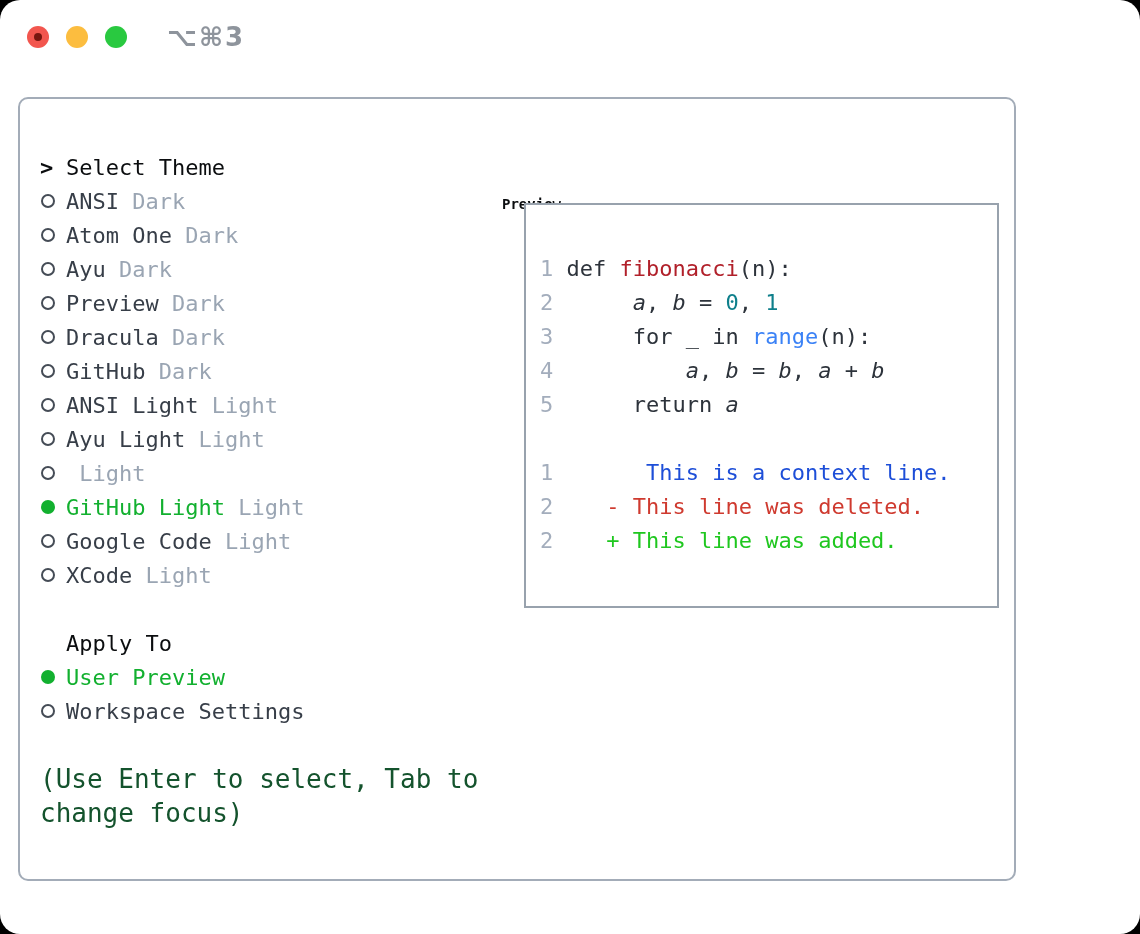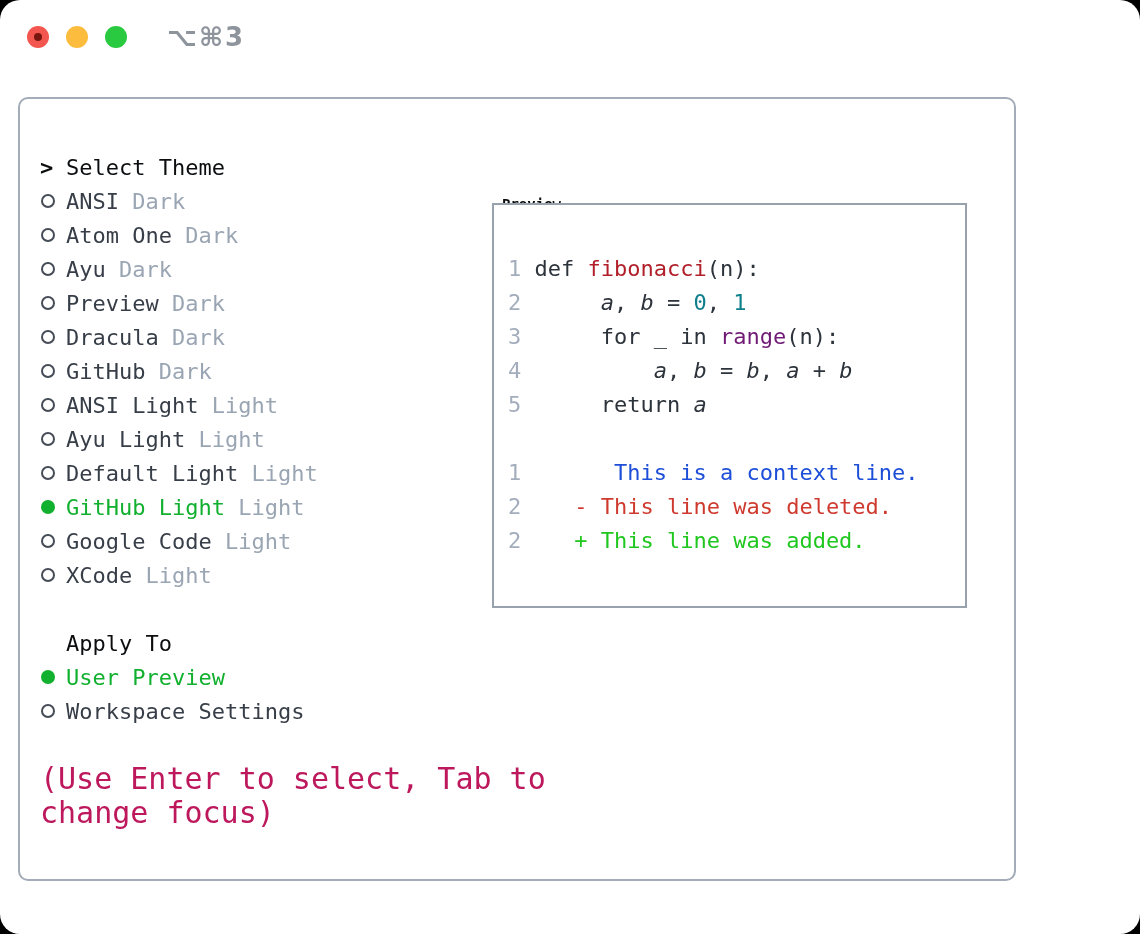--- a/index.html
+++ b/index.html
@@ -26,31 +26,31 @@
   .left-col{position:absolute;left:20px;top:51px;width:430px;}
   .row{display:flex;align-items:center;height:34px;font-size:22px;color:#373e48;white-space:pre;}
   .row .pfx{flex:0 0 26px;width:26px;font-weight:bold;color:#0b0d0f;}
   .bullet{flex:0 0 14px;width:14px;height:14px;margin:0 11px 0 1px;border-radius:50%;box-sizing:border-box;}
   .bullet.unsel{border:2px solid #454c56;background:transparent;}
   .bullet.sel{background:#12b02f;}
   .row.hdr .label{font-weight:normal;color:#0b0d0f;}
   .row .suffix{color:#9aa5b3;}
   .row.sel .label{color:#12b02f;}
   .spacer{height:34px;}
-  .hint-row{height:34px;line-height:34px;font-size:30px;color:#be185d;white-space:pre;}
+  .hint-row{height:34px;line-height:34px;font-size:26px;color:#14532d;white-space:pre;}
   
   .preview-title{position:absolute;left:482px;top:52px;height:34px;line-height:34px;font-size:14px;font-weight:bold;color:#0b0d0f;margin-top:36px;}
-  .pv-box{position:absolute;left:472px;top:104px;width:475px;height:405px;border:2px solid #98a2ad;box-sizing:border-box;background:#fff;}
+  .pv-box{position:absolute;left:504px;top:104px;width:475px;height:405px;border:2px solid #98a2ad;box-sizing:border-box;background:#fff;}
   .pv-code{position:absolute;left:14px;top:47px;}
   .cl{height:34px;line-height:34px;font-size:22px;white-space:pre;}
   .ln{display:inline-block;width:2ch;color:#a3adbc;}
   .tk-p{color:#2d333b;}
   .tk-fn{color:#b1202a;}
   .tk-n{color:#0e7f8b;}
-  .tk-b{color:#701a75;}
+  .tk-b{color:#3b82f6;}
   .tk-v{color:#2d333b;font-style:italic;}
   .tk-ctx{color:#1d4ed8;}
   .tk-del{color:#cf3a2f;margin-top:14px;}
   .tk-add{color:#1fc71f;}
 </style>
 </head>
 <body>
 
 <div class="card">
 
@@ -69,21 +69,21 @@
       </div>
       <div id="theme-rows">
           <div class="row"><span class="bullet unsel"></span><span class="label">ANSI</span><span class="suffix"> Dark</span></div>
           <div class="row"><span class="bullet unsel"></span><span class="label">Atom One</span><span class="suffix"> Dark</span></div>
           <div class="row"><span class="bullet unsel"></span><span class="label">Ayu</span><span class="suffix"> Dark</span></div>
           <div class="row"><span class="bullet unsel"></span><span class="label">Preview</span><span class="suffix"> Dark</span></div>
           <div class="row"><span class="bullet unsel"></span><span class="label">Dracula</span><span class="suffix"> Dark</span></div>
           <div class="row"><span class="bullet unsel"></span><span class="label">GitHub</span><span class="suffix"> Dark</span></div>
           <div class="row"><span class="bullet unsel"></span><span class="label">ANSI Light</span><span class="suffix"> Light</span></div>
           <div class="row"><span class="bullet unsel"></span><span class="label">Ayu Light</span><span class="suffix"> Light</span></div>
-          <div class="row"><span class="bullet unsel"></span><span class="label">Default Light</span><span class="suffix"> Light</span></div>
+          <div class="row"><span class="bullet unsel"></span><span class="suffix"> Light</span></div>
           <div class="row sel"><span class="bullet sel"></span><span class="label">GitHub Light</span><span class="suffix"> Light</span></div>
           <div class="row"><span class="bullet unsel"></span><span class="label">Google Code</span><span class="suffix"> Light</span></div>
           <div class="row"><span class="bullet unsel"></span><span class="label">XCode</span><span class="suffix"> Light</span></div>
         </div>
       <div class="spacer"></div>
       <div class="row hdr">
         <span class="pfx"></span><span class="label">Apply To</span>
       </div>
       <div id="apply-rows">
           <div class="row sel"><span class="bullet sel"></span><span class="label">User Preview</span></div>

